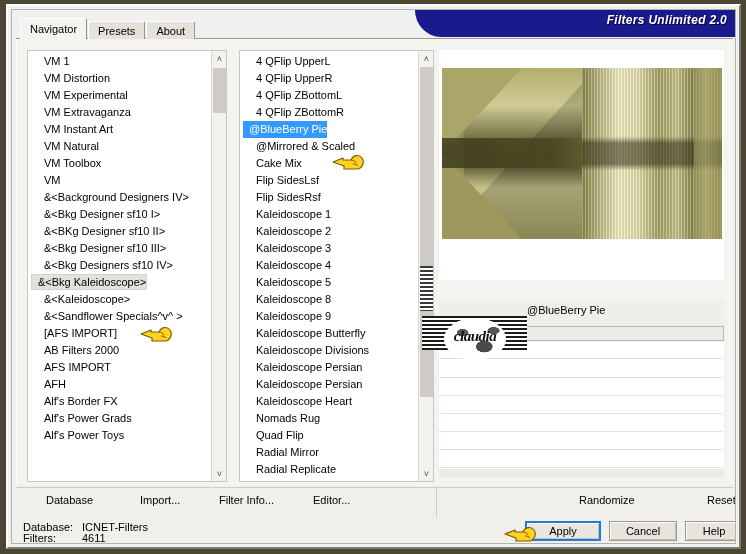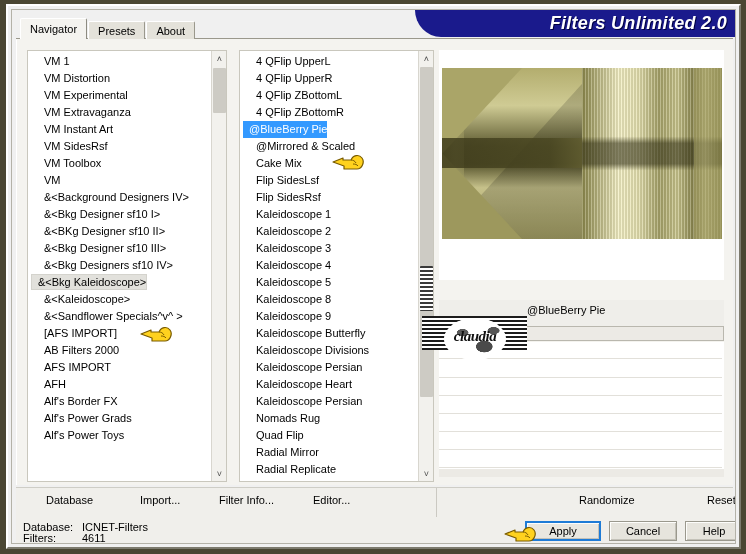--- a/index.html
+++ b/index.html
@@ -37,21 +37,21 @@
   .banner{
     position:absolute;right:0;top:0;width:320px;height:27px;
     background:#1a1a8c;
     border-bottom-left-radius:26px 27px;
     overflow:hidden;
     z-index:5;
   }
   .banner-text{
     position:absolute;right:8px;top:3px;
     font-family:"Liberation Sans", sans-serif;
-    font-style:italic;font-weight:bold;font-size:18px;
+    font-style:italic;font-weight:bold;font-size:12px;
     color:#ffffff;
     letter-spacing:0.3px;
     white-space:nowrap;
     text-shadow:1px 1px 0 #000040;
   }
 
   
   .tabs{
     position:absolute;left:8px;top:9px;height:20px;z-index:6;
     display:flex;align-items:flex-end;
@@ -336,21 +336,21 @@
               <div class="li-wrap">
                 <div class="li">VM Experimental</div>
               </div>
               <div class="li-wrap">
                 <div class="li">VM Extravaganza</div>
               </div>
               <div class="li-wrap">
                 <div class="li">VM Instant Art</div>
               </div>
               <div class="li-wrap">
-                <div class="li">VM SidesRsf</div>
+                <div class="li">VM Natural</div>
               </div>
               <div class="li-wrap">
                 <div class="li">VM Toolbox</div>
               </div>
               <div class="li-wrap">
                 <div class="li">VM</div>
               </div>
               <div class="li-wrap">
                 <div class="li">&amp;&lt;Background Designers IV&gt;</div>
               </div>
@@ -453,24 +453,24 @@
               <div class="li-wrap">
                 <div class="li">Kaleidoscope Butterfly</div>
               </div>
               <div class="li-wrap">
                 <div class="li">Kaleidoscope Divisions</div>
               </div>
               <div class="li-wrap">
                 <div class="li">Kaleidoscope Persian</div>
               </div>
               <div class="li-wrap">
+                <div class="li">Kaleidoscope Persian</div>
+              </div>
+              <div class="li-wrap">
                 <div class="li">Kaleidoscope Heart</div>
-              </div>
-              <div class="li-wrap">
-                <div class="li">Kaleidoscope Persian</div>
               </div>
               <div class="li-wrap">
                 <div class="li">Nomads Rug</div>
               </div>
               <div class="li-wrap">
                 <div class="li">Quad Flip</div>
               </div>
               <div class="li-wrap">
                 <div class="li">Radial Mirror</div>
               </div>

